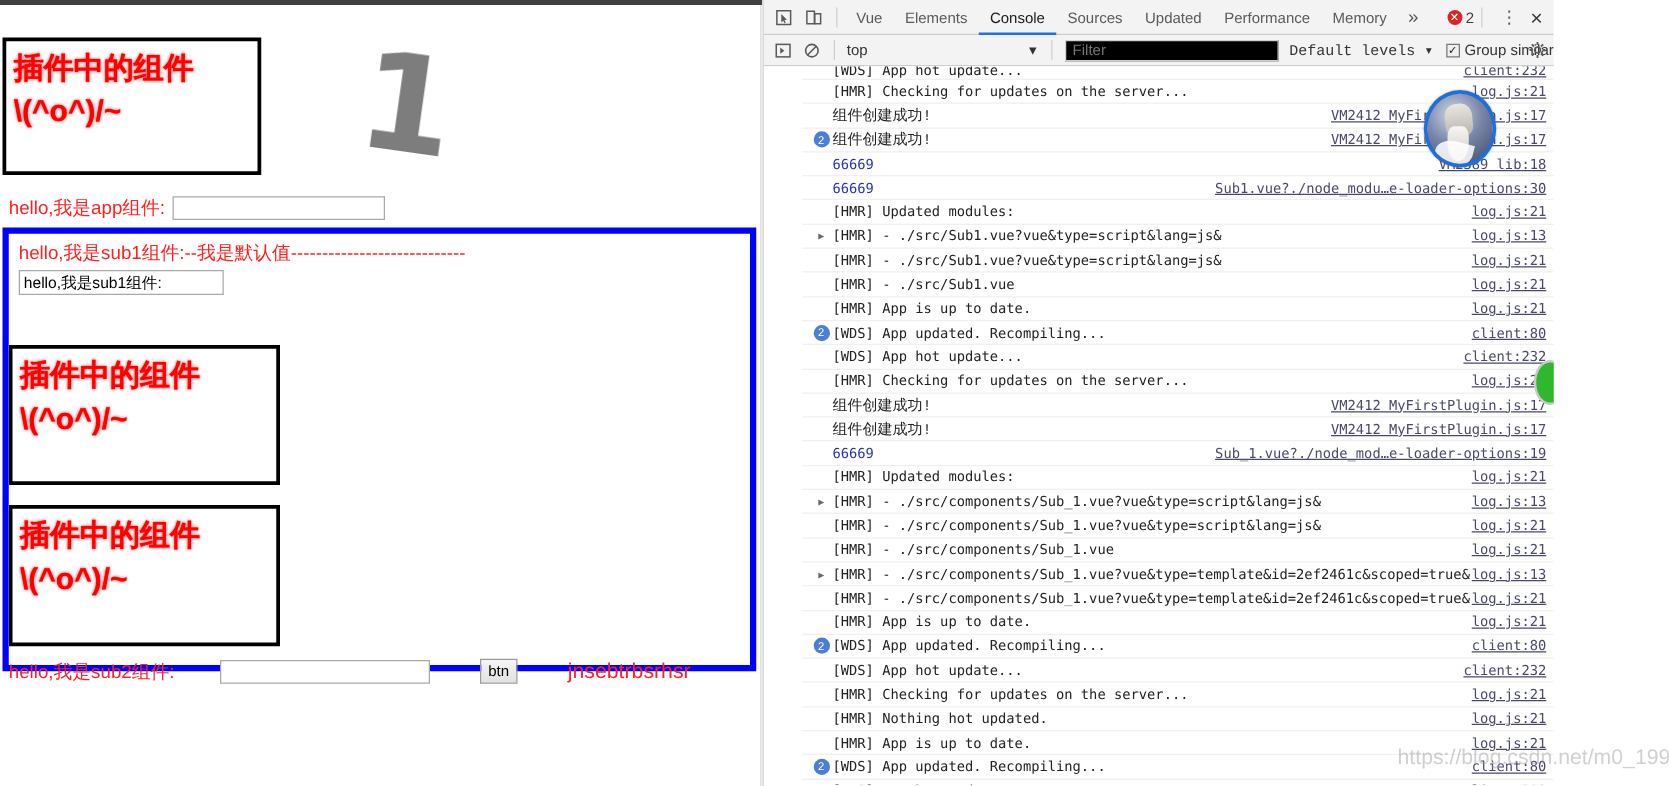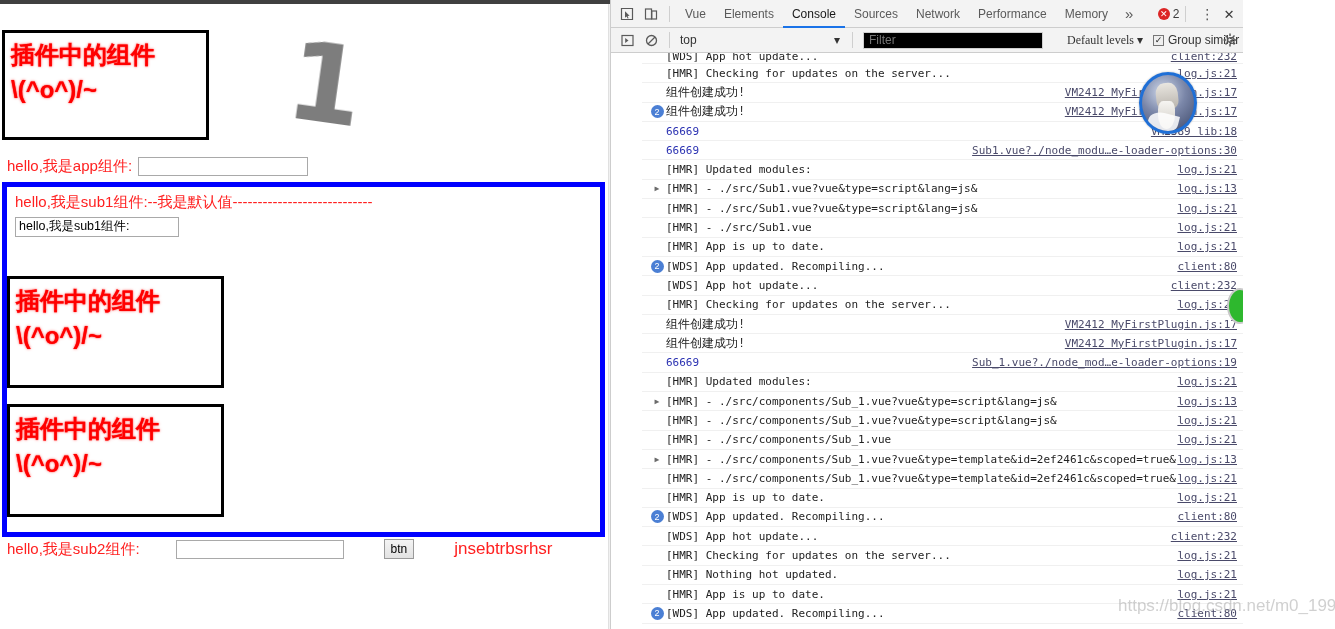--- a/index.html
+++ b/index.html
@@ -120,21 +120,21 @@
   }
   #sub1-line2 .txt {
     width: 164px; height: 20px; font-size: 12.5px;
   }
   #sub1-line3 {
     position: absolute; left: 8px; top: 54px;
   }
   #sub1-line3 .txt { width: 176px; margin-left: 6px; height: 20px; }
   #sub1-line3 .btn { margin-left: 11px; }
 
-  #sub2-row { position: absolute; left: 7px; top: 539px; gap: 31px; }
+  #sub2-row { position: absolute; left: 7px; top: 527px; gap: 31px; }
   #sub2-row .txt { width: 168px; margin-left: 5px; }
   #sub2-row .btn { margin-left: 9px; font-size: 12px; padding: 2px 6px; }
   #sub2-row .tail { color: #ff2020; font-size: 17px; margin-left: 9px; }
 
   
   #devtools {
     position: absolute; left: 610px; top: 0;
     width: 633px; height: 629px;
     background: #ffffff;
     border-left: 1px solid #cdcdcd;
@@ -216,22 +216,22 @@
     color: #9a9a9a;
     background: #000000;
     border: 1px solid #d0d0d0;
     height: 17px;
     width: 180px;
     padding: 1px 5px;
     margin-left: 4px;
     line-height: 15px;
   }
   #levels {
-    font-family: Liberation Serif, serif;
-    font-size: 12px; color: #333; margin-left: 24px; cursor: pointer; white-space: nowrap;
+    font-family: Liberation Mono, monospace;
+    font-size: 12px; color: #333; margin-left: 8px; cursor: pointer; white-space: nowrap;
   }
   #grpsim {
     font-family: "Liberation Sans", sans-serif;
     font-size: 12px; color: #333; margin-left: 10px;
     display: flex; align-items: center; gap: 4px; cursor: pointer; white-space: nowrap;
   }
   .chk {
     width: 11px; height: 11px; border: 1px solid #777; background: #efefef;
     display: flex; align-items: center; justify-content: center;
     font-size: 9px; color: #222; line-height: 1;
@@ -402,21 +402,21 @@
           <rect x="1.5" y="2" width="6" height="10" fill="none" stroke="#5a5a5a" stroke-width="1.2"></rect>
           <rect x="7.8" y="4" width="4.7" height="8" fill="none" stroke="#5a5a5a" stroke-width="1.2"></rect>
         </svg>
       </div>
       <div class="dt-sep"></div>
 
       <div class="dt-tab">Vue</div>
       <div class="dt-tab">Elements</div>
       <div class="dt-tab active">Console</div>
       <div class="dt-tab">Sources</div>
-      <div class="dt-tab">Network</div>
+      <div class="dt-tab">Updated</div>
       <div class="dt-tab">Performance</div>
       <div class="dt-tab">Memory</div>
       <div class="dt-more">»</div>
 
       <div id="dt-right">
         <div class="err-badge">
           <span class="err-dot">✕</span>
           <span>2</span>
         </div>
         <div class="dt-sep"></div>

